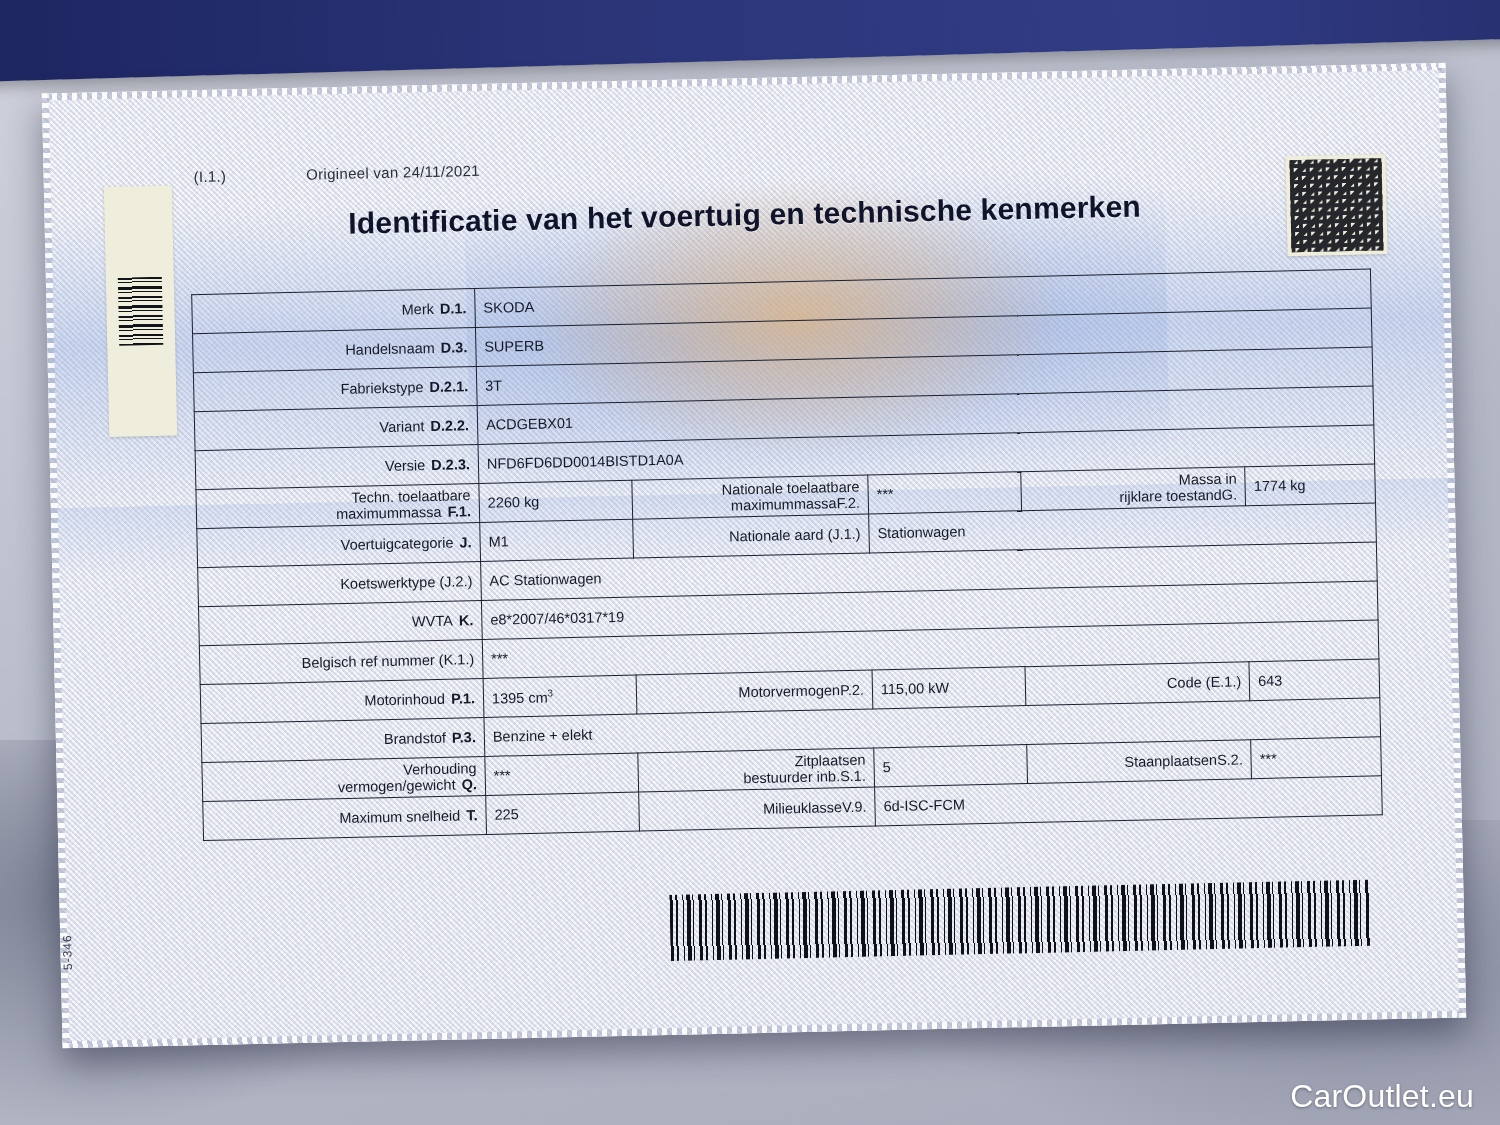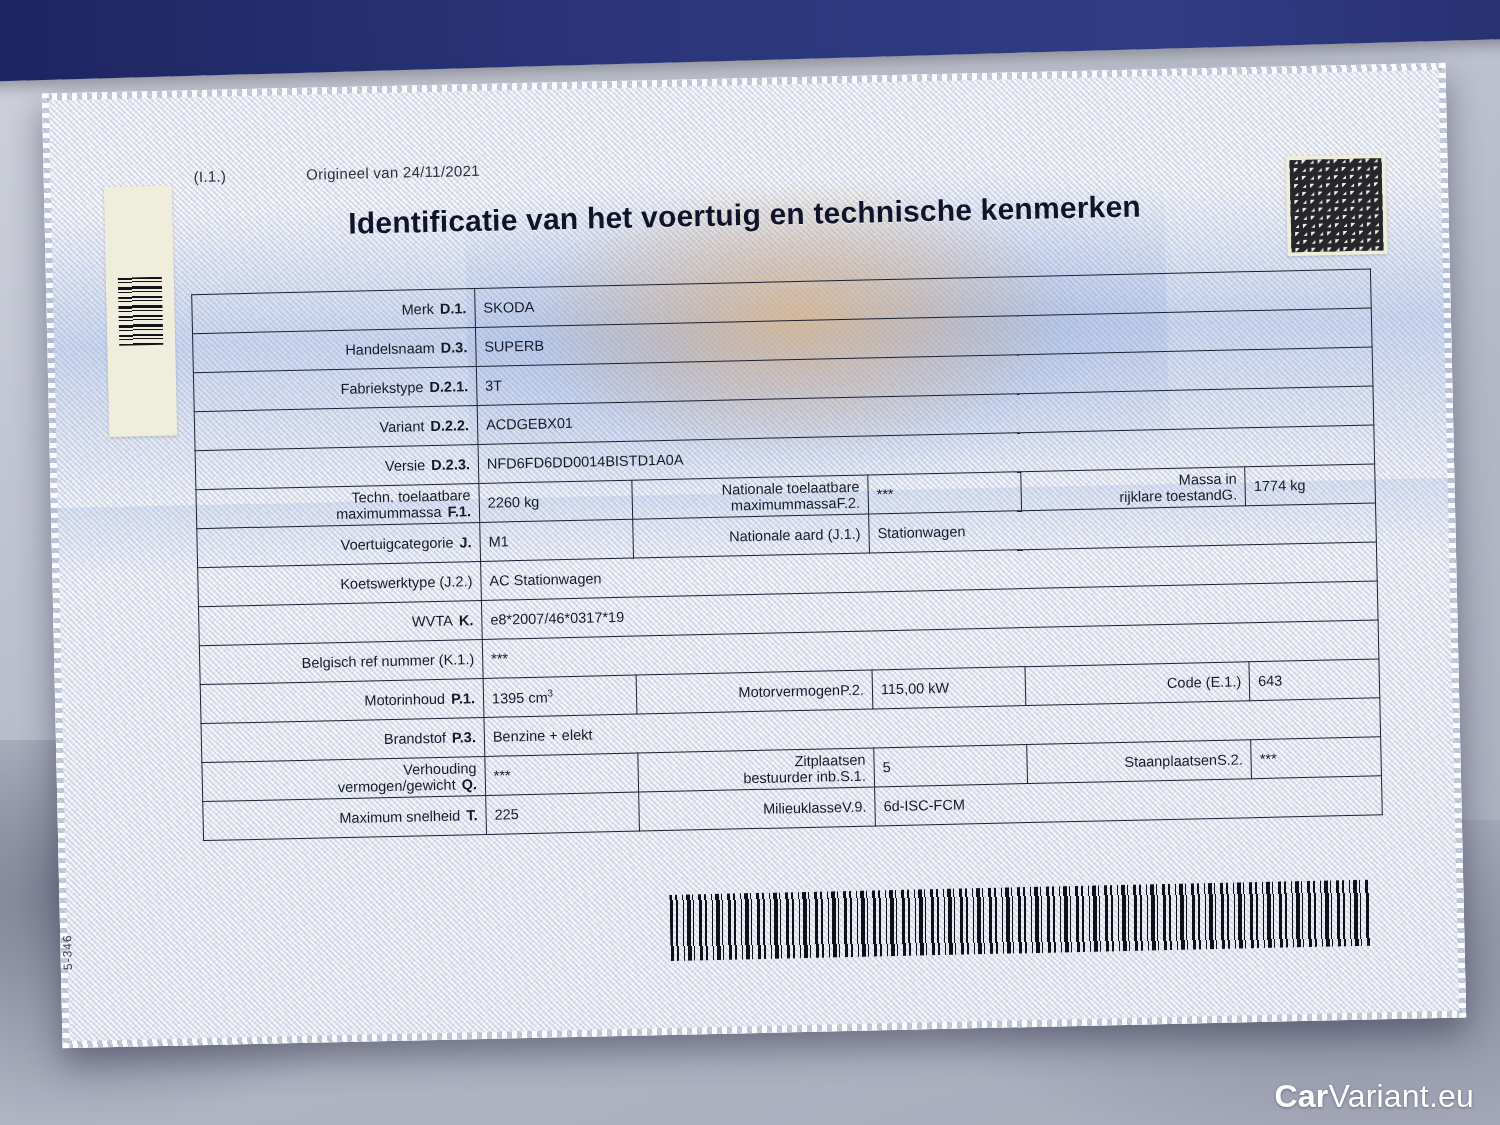--- a/index.html
+++ b/index.html
@@ -171,21 +171,21 @@
     letter-spacing:1px;
   }
 
   
   #watermark{
     position:absolute;right:26px;bottom:10px;
     font-size:32px;color:#ffffff;
     text-shadow:0 1px 3px rgba(0,0,0,.35);
     letter-spacing:.2px;
   }
-  #watermark .b{font-weight:bold;}
+  #watermark .b{font-weight:normal;}
 </style>
 </head>
 <body>
 
 <div id="backdrop"></div>
 <div id="blue-band2"></div>
 <div id="blue-band"></div>
 <div id="shadow-left"></div>
 <div id="shadow-right"></div>
 
@@ -343,14 +343,14 @@
       </tr>
     </tbody>
       </table>
   </div>
 
   <div id="barcode-bottom"></div>
   <div id="side-code">5-346</div>
 </div>
 
 <div id="watermark">
-  <span class="b">Car</span><span>Variant.eu</span>
+  <span class="b">Car</span><span>Outlet.eu</span>
 </div>
 
 </body></html>

